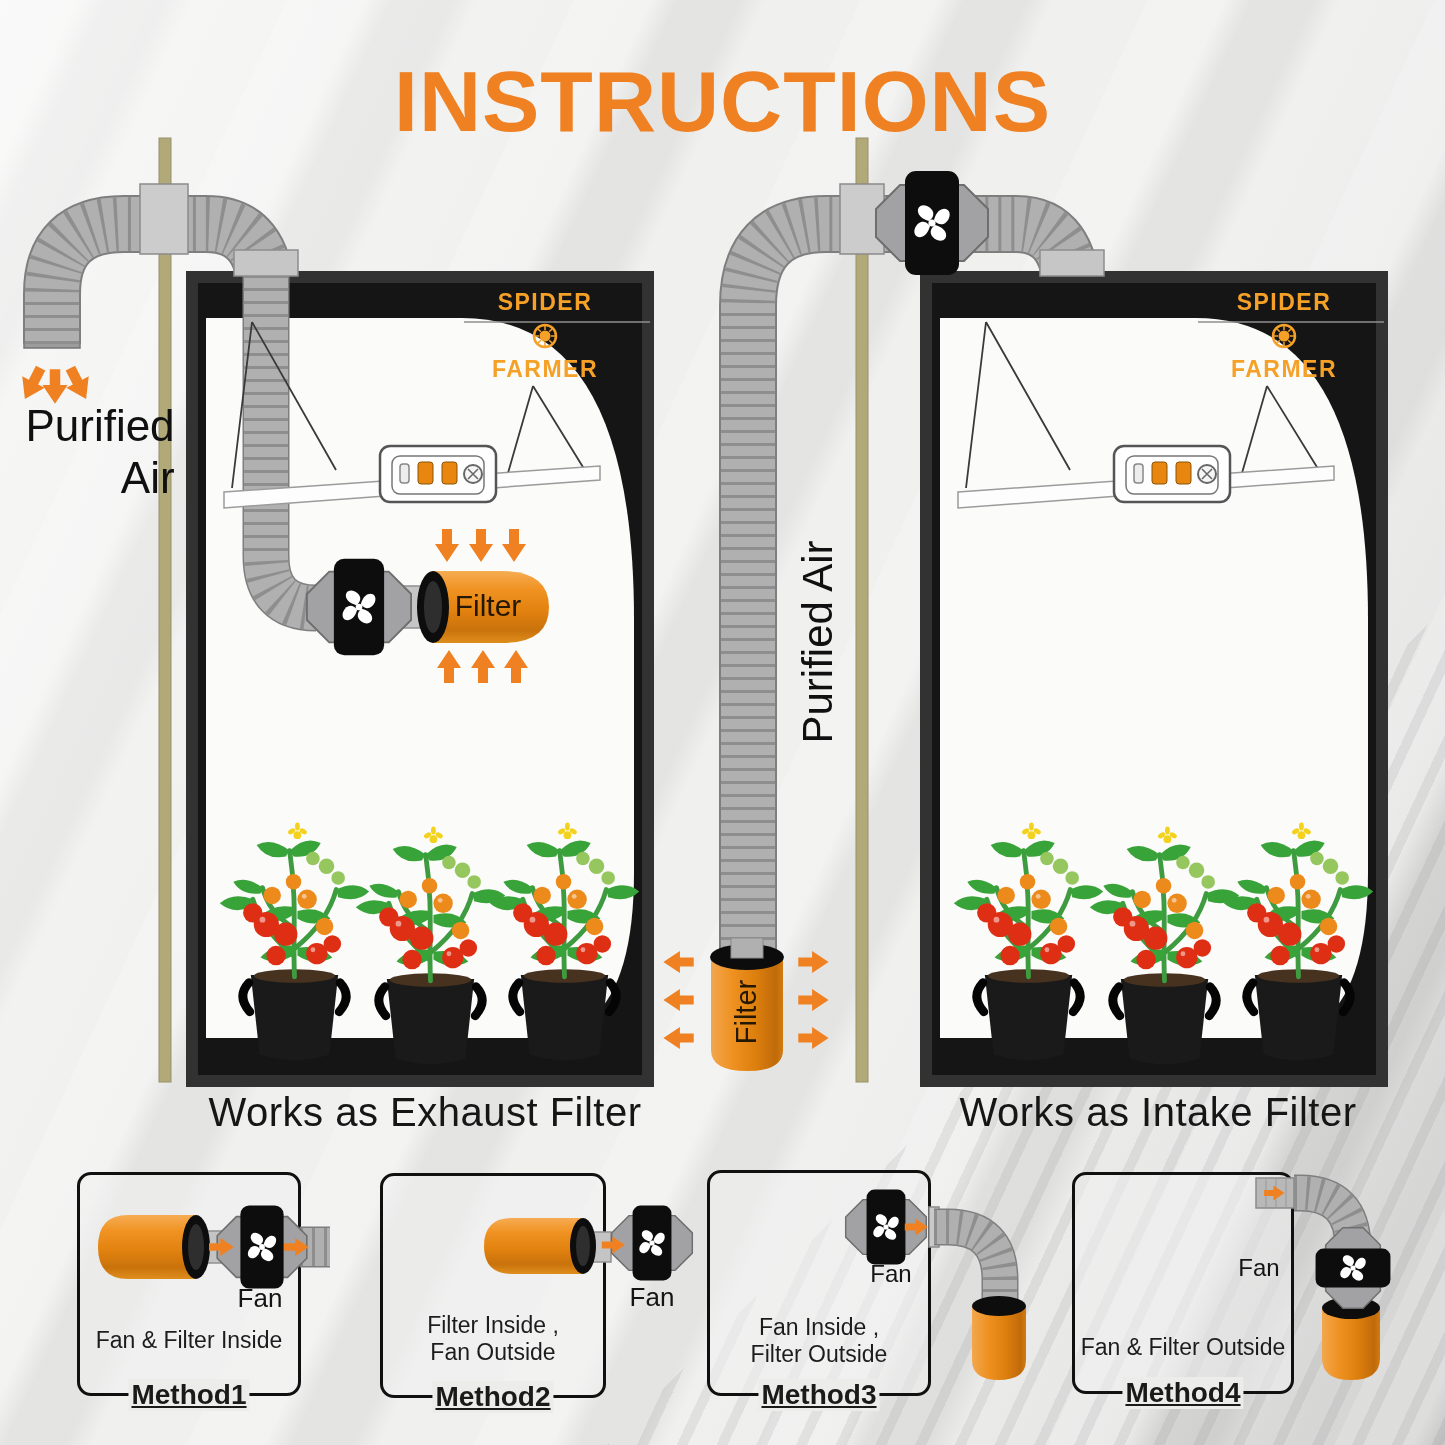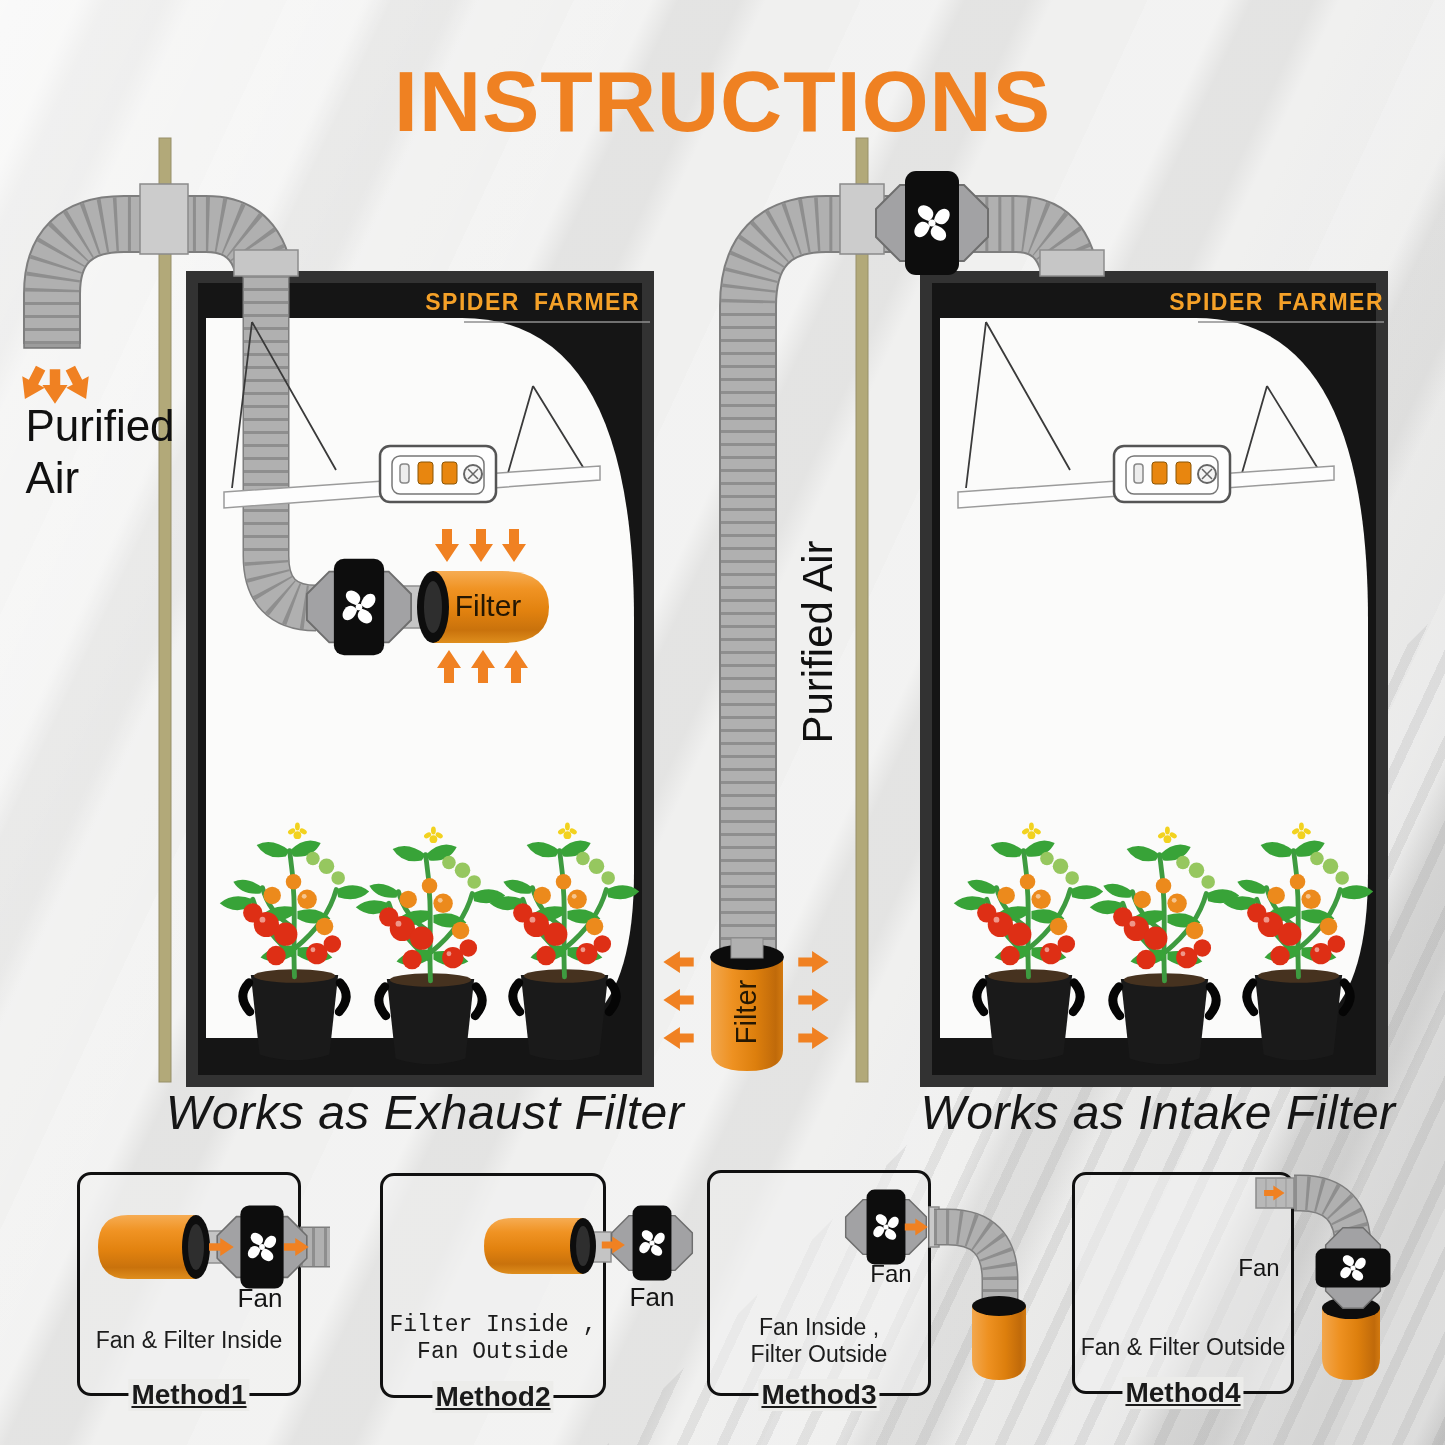--- a/index.html
+++ b/index.html
@@ -12,26 +12,26 @@
       linear-gradient(295deg, rgba(150,150,150,.38) 0 7%, rgba(165,165,165,.16) 17%, rgba(236,236,235,0) 36%);
   }
   #stage::after{content:'';position:absolute;inset:0;pointer-events:none;
     background:repeating-linear-gradient(115deg, rgba(120,120,120,.13) 0 10px, rgba(0,0,0,0) 10px 36px);
     clip-path:polygon(100% 42%,100% 100%,42% 100%);}
   svg.art{position:absolute;left:0;top:0;z-index:2;}
   .txt{position:absolute;z-index:3;white-space:nowrap;}
   .ctr{transform:translate(-50%,-50%);}
   .rot{transform:translate(-50%,-50%) rotate(-90deg);}
   #title{left:0;top:52px;width:100%;text-align:center;font-size:86px;font-weight:800;letter-spacing:1px;color:#EF8122;}
-  .caption{font-size:48px;letter-spacing:.5px;color:#161616;font-style:italic;}
-  .pure-left{font-size:44px;line-height:52px;text-align:left;color:#101010;}
+  .caption{font-size:40px;letter-spacing:.5px;color:#161616;}
+  .pure-left{font-size:44px;line-height:52px;text-align:right;color:#101010;}
   .pure-right{font-size:42px;color:#101010;}
   .fil-lbl{color:#241703;}
   .logo{position:absolute;z-index:3;display:flex;align-items:center;justify-content:flex-end;gap:7px;
-        font-weight:700;font-size:23px;letter-spacing:1.5px;color:#F5A128;}
+        font-weight:700;font-size:23px;letter-spacing:1.5px;color:#F5A128;flex-direction:column;}
   .mbox{position:absolute;z-index:1;border:3px solid #101010;border-radius:14px;background:rgba(241,241,240,.55);}
   .mname{position:absolute;left:50%;bottom:-18px;transform:translateX(-50%);background:#ECECEA;
          padding:0 3px;font-size:28px;font-weight:700;line-height:32px;white-space:nowrap;z-index:3;text-decoration:underline;}
   .mlabel{position:absolute;white-space:nowrap;z-index:3;}
   .mdesc{position:absolute;left:0;width:100%;text-align:center;font-size:23px;line-height:27px;color:#1c1c1c;z-index:3;}
   .fan-lbl{font-size:26px;color:#141414;}
 </style>
 </head>
 <body>
 
@@ -332,21 +332,21 @@
   <div class="mdesc" style="top:152px;">
     <div>Fan &amp; Filter Inside</div>
     <div></div>
   </div>
   <div class="mname">Method1</div>
 </div>
 
 <div class="mbox" style="left:380px;top:1173px;width:220px;height:219px;">
   <div class="mlabel fil-lbl ctr" style="left:149px;top:72px;font-size:23px;">Filter</div>
   <div class="mlabel fan-lbl ctr" style="left:269px;top:121px;">Fan</div>
-  <div class="mdesc" style="top:136px;font-family:Liberation Mono, monospace;">
+  <div class="mdesc" style="top:136px;">
     <div>Filter Inside ,</div>
     <div>Fan Outside</div>
   </div>
   <div class="mname">Method2</div>
 </div>
 
 <div class="mbox" style="left:707px;top:1170px;width:218px;height:220px;">
   <div class="mlabel fan-lbl ctr" style="left:181px;top:101px;font-size:24px;">Fan</div>
   <div class="mlabel fil-lbl rot" style="left:292px;top:171px;font-size:21px;">Filter</div>
   <div class="mdesc" style="top:141px;">

